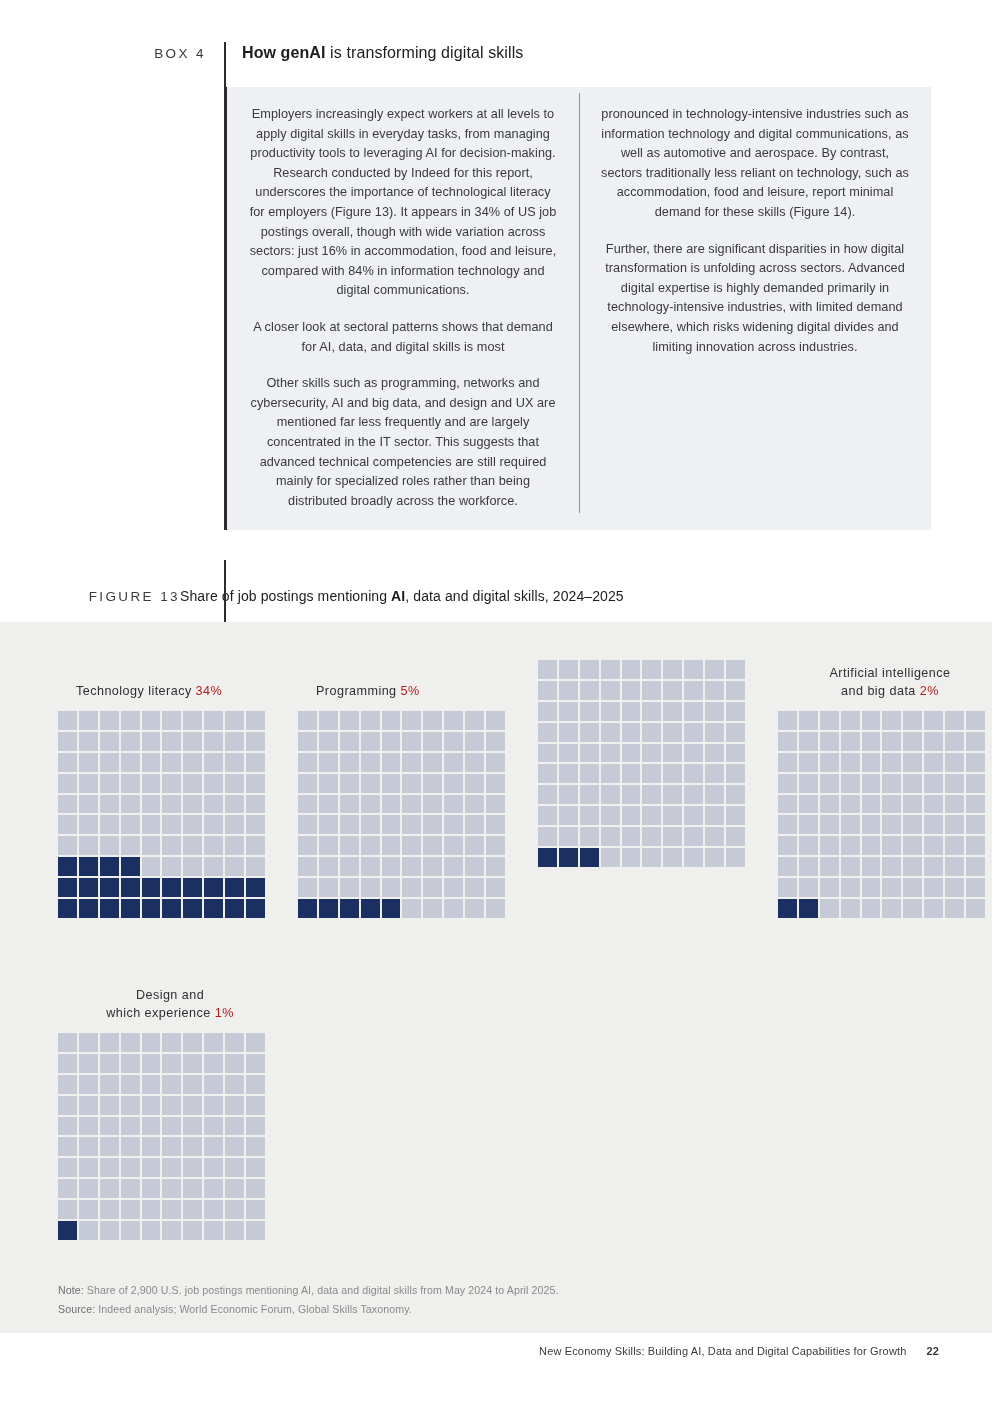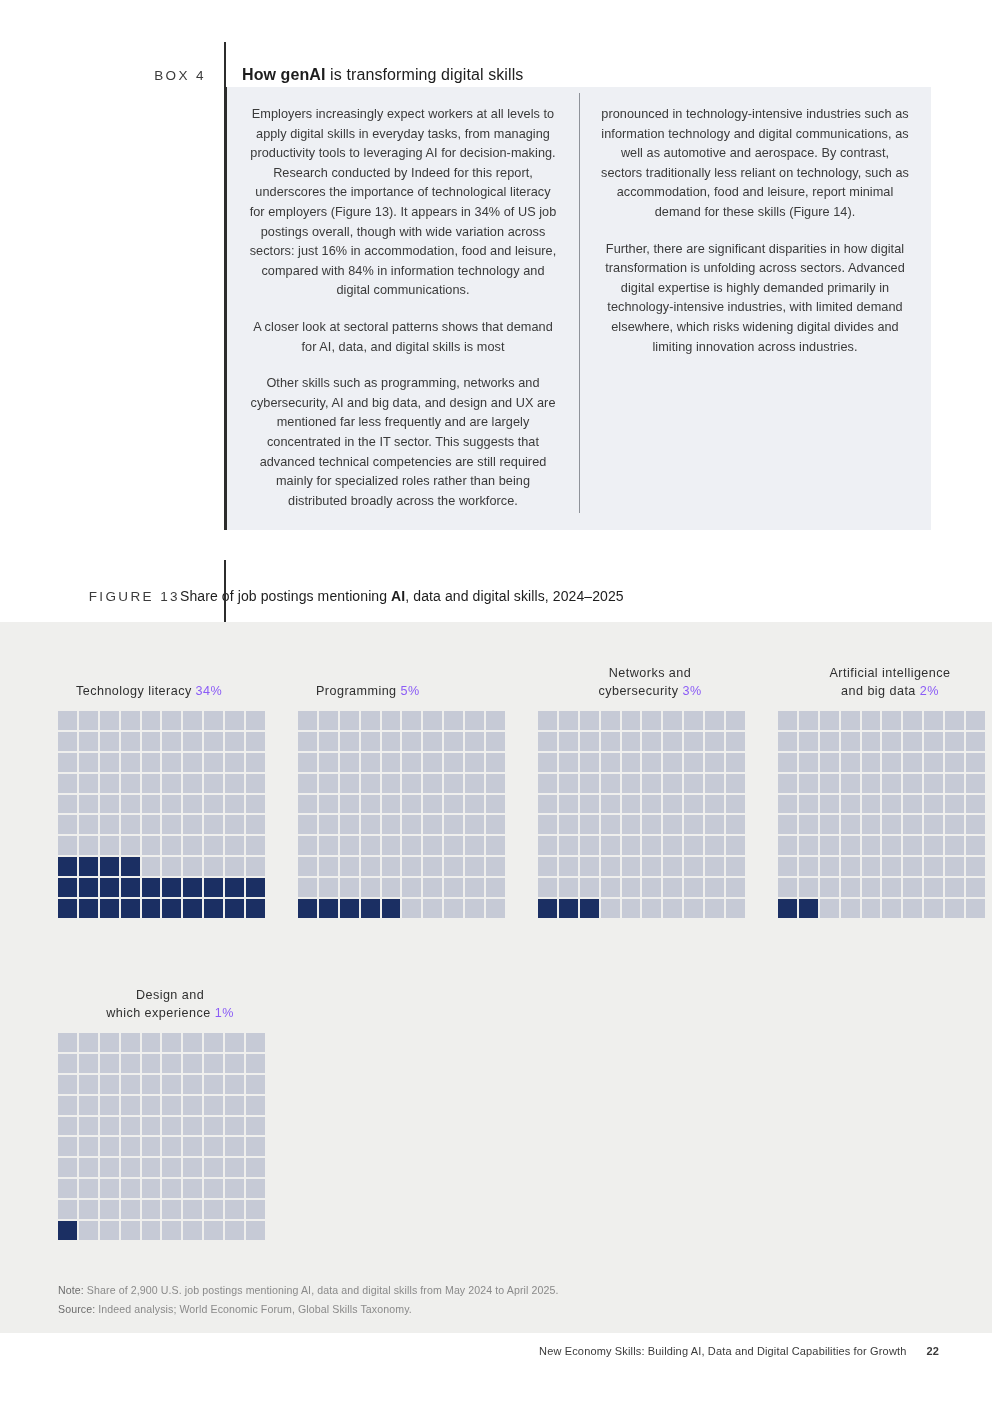--- a/index.html
+++ b/index.html
@@ -27,21 +27,21 @@
     background: #ffffff;
   }
 
   .box-header {
     position: absolute;
     left: 0;
     top: 42px;
     width: 992px;
     height: 44px;
     display: flex;
-    align-items: flex-end;
+    align-items: flex-start;
   }
 
   .box-kicker {
     width: 224px;
     text-align: right;
     padding-right: 18px;
     font-size: 13.5px;
     letter-spacing: 2.4px;
     color: #3b3b3b;
     line-height: 20px;
@@ -171,21 +171,21 @@
     color: #2f2f2f;
     letter-spacing: 0.45px;
     line-height: 18px;
     margin-bottom: 11px;
     min-height: 40px;
     display: flex;
     flex-direction: column;
     justify-content: flex-end;
   }
   .waffle-caption .pct {
-    color: #8b5cf6;
+    color: #b91c1c;
     font-weight: 400;
   }
   .cap-center { text-align: center; }
   .cap-left   { text-align: left; padding-left: 18px; }
 
   .waffle-grid {
     display: grid;
     grid-template-columns: repeat(10, 1fr);
     grid-template-rows: repeat(10, 1fr);
     gap: 2px;
@@ -493,29 +493,20 @@
           <div class="cell on"></div>
           <div class="cell"></div>
           <div class="cell"></div>
           <div class="cell"></div>
           <div class="cell"></div>
           <div class="cell"></div>
         </div>
     </div>
 
     <div class="waffle-block">
-      <div class="waffle-caption cap-center">
-        <div>
-          <div>Networks and</div>
-          <div>
-            <span>cybersecurity</span>
-            <span class="pct">3%</span>
-          </div>
-        </div>
-      </div>
       <div class="waffle-grid">
           <div class="cell"></div>
           <div class="cell"></div>
           <div class="cell"></div>
           <div class="cell"></div>
           <div class="cell"></div>
           <div class="cell"></div>
           <div class="cell"></div>
           <div class="cell"></div>
           <div class="cell"></div>

